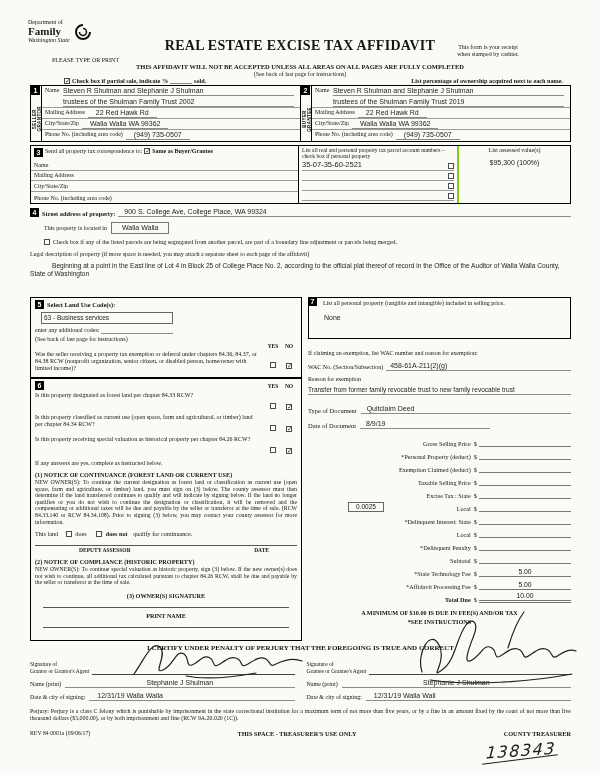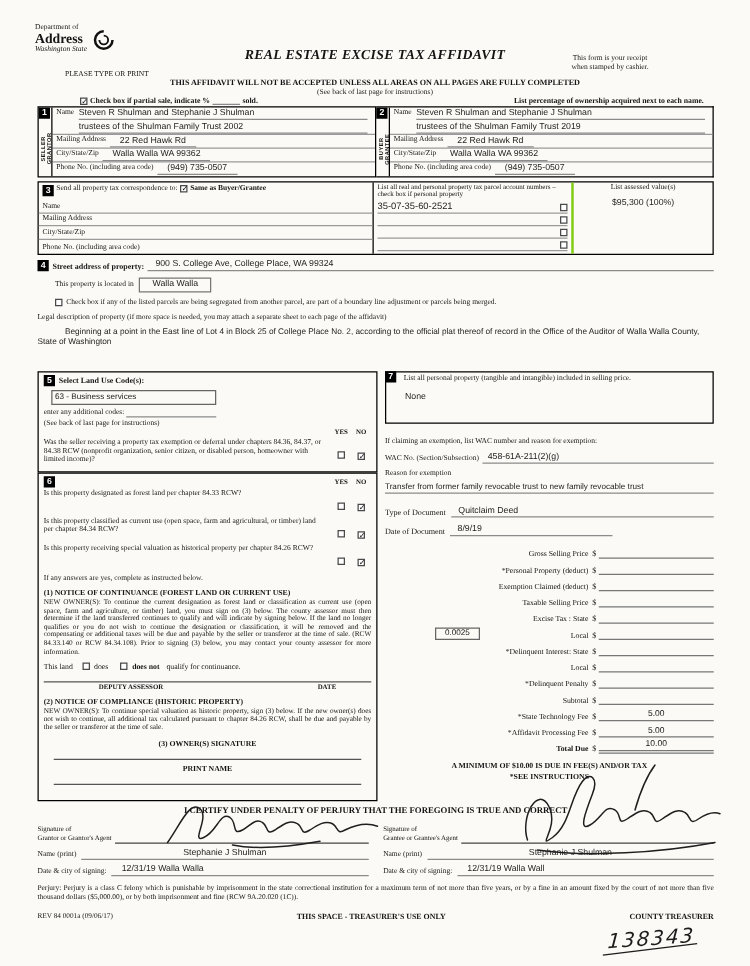--- a/index.html
+++ b/index.html
@@ -12,21 +12,21 @@
   .val{font-family:"Liberation Sans",sans-serif;font-size:7px;line-height:8px;color:#1d1d1d;}
   .ul{border-bottom:1px solid #8b8b8b;}
   .blank{display:inline-block;border-bottom:1px solid #8b8b8b;height:7px;vertical-align:bottom;}
   .cb{display:inline-block;width:6px;height:6px;border:1px solid #4a4a4a;background:#fff;
       font-family:"DejaVu Sans",sans-serif;font-size:6.5px;line-height:5px;text-align:center;
       vertical-align:-1px;color:#111;}
   .num{display:inline-block;width:9px;height:9px;background:#000;color:#fff;
       font-family:"Liberation Sans",sans-serif;font-weight:bold;font-size:7px;line-height:9px;
       text-align:center;vertical-align:top;}
   
-  .title{font-size:11px;font-weight:bold;letter-spacing:.3px;text-align:center;font-style:italic;}
+  .title{font-size:14px;font-weight:bold;letter-spacing:.3px;text-align:center;}
   .chapter{font-size:7.5px;font-weight:bold;text-align:center;margin-top:2px;}
   
   .parties{display:flex;}
   .party{flex:1;border:1px solid #000;display:flex;position:relative;}
   .party+.party{border-left:none;}
   .strip{width:11px;border-right:1px solid #000;position:relative;}
   .vlabels{position:absolute;left:0;top:11px;bottom:0;width:11px;display:flex;justify-content:center;align-items:center;}
   .vlabels span{writing-mode:vertical-rl;transform:rotate(180deg);font-family:"Liberation Sans",sans-serif;
       font-size:4.5px;font-weight:bold;letter-spacing:.4px;line-height:5px;}
   .pbody{flex:1;display:flex;flex-direction:column;}
@@ -69,21 +69,21 @@
 </style>
 </head>
 <body>
 
 <div class="page">
 
   <div class="abs" style="left:28px;top:19px;">
     <div style="display:flex;align-items:center;gap:4px;">
       <div>
         <div class="lbl">Department of</div>
-        <div style="font-size:11px;font-weight:bold;line-height:11px;">Address</div>
+        <div style="font-size:11px;font-weight:bold;line-height:11px;">Family</div>
         <div class="lbl" style="font-style:italic;">Washington State</div>
       </div>
       <svg width="18" height="18" viewBox="0 0 18 18">
         <path d="M9,2 a7,7 0 1,0 7,7" fill="none" stroke="#111" stroke-width="2"></path>
         <path d="M9,5.5 a3.5,3.5 0 1,1 -3.5,3.5" fill="none" stroke="#111" stroke-width="1.5"></path>
       </svg>
     </div>
   </div>
 
   <div class="abs" style="left:130px;top:38px;width:340px;">

